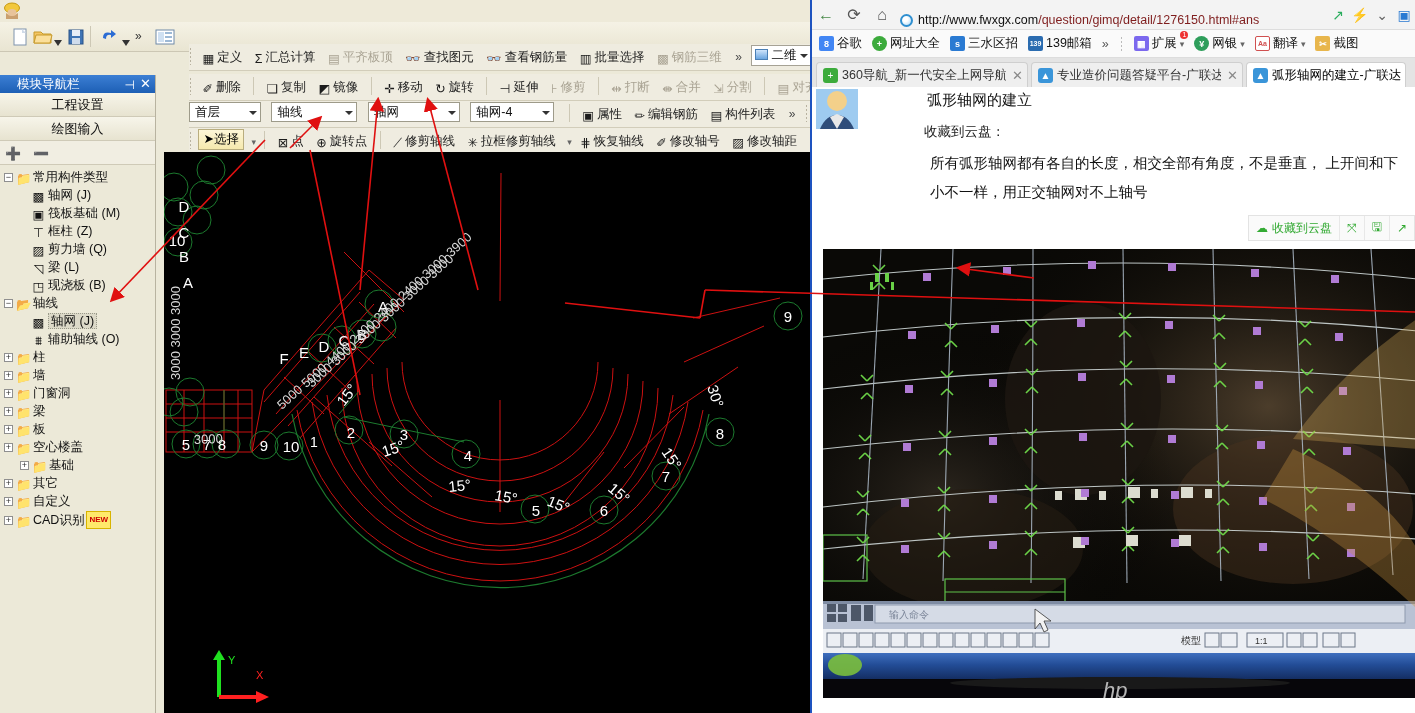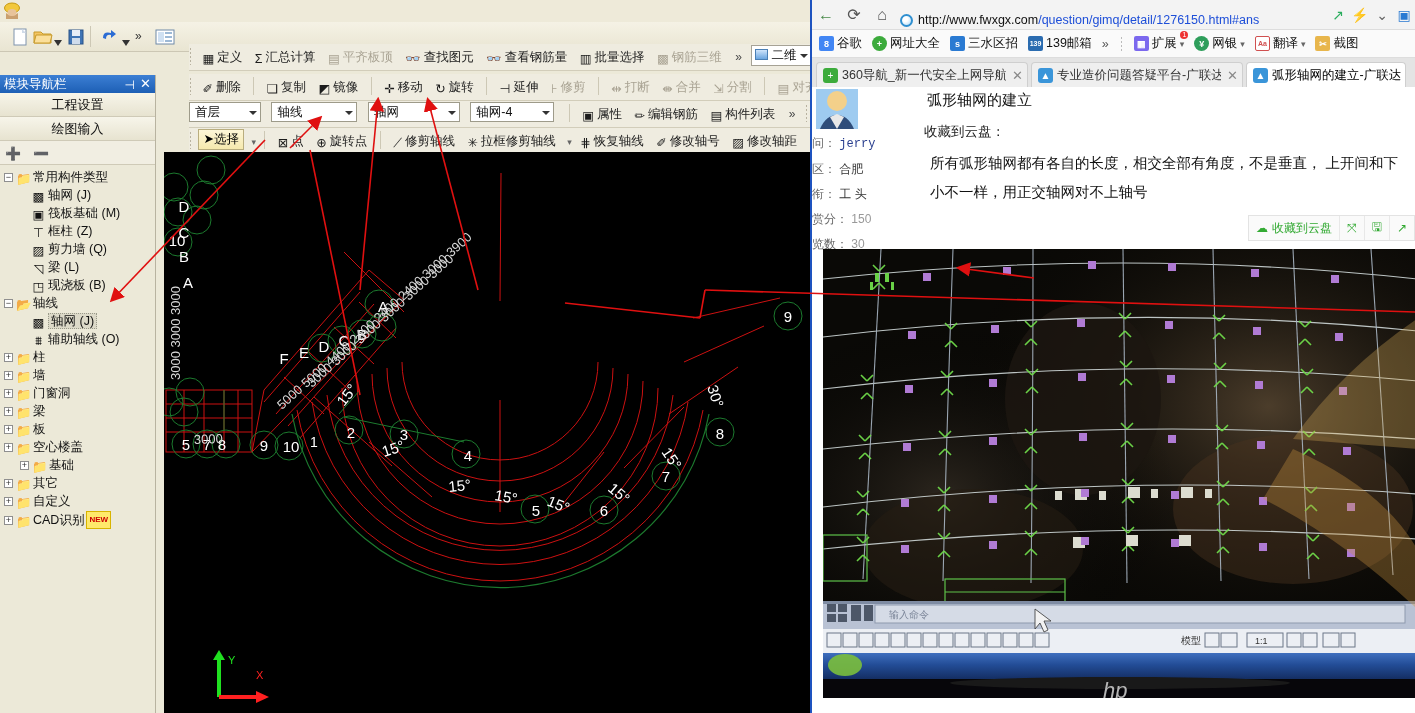--- a/index.html
+++ b/index.html
@@ -102,21 +102,21 @@
   }
 
   
   #nav-panel {
     position: absolute; left: 0; top: 75px; width: 156px; height: 638px;
     background: #ece9d8; border-right: 1px solid #b8b3a0;
   }
   .nav-caption {
     position: relative; height: 18px;
     background: linear-gradient(#3c7fd4, #1d5fb5);
-    color: #fff; font-size: 12.5px; line-height: 18px; padding-left: 4px;
+    color: #fff; font-size: 12.5px; line-height: 18px; padding-left: 17px;
     overflow: hidden; white-space: nowrap;
   }
   .nav-caption .pin { position: absolute; right: 20px; top: 1px; font-size: 12px; }
   .nav-caption .xbtn { position: absolute; right: 4px; top: 0px; font-size: 13px; cursor: pointer; }
   .nav-btn {
     height: 24px; border-bottom: 1px solid #cfcab7;
     background: linear-gradient(#f7f5ea,#e7e3d0);
     font-size: 13px; text-align: center; line-height: 23px; cursor: pointer; color:#111;
   }
   .nav-toolstrip {
@@ -170,21 +170,21 @@
   .url-wrap {
     flex: 1; display:flex; align-items:flex-end; height: 24px;
     font-size: 12.5px; overflow:hidden; white-space:nowrap; padding-left: 4px;
   }
   .url-globe {
     width:13px;height:13px;border-radius:50%;
     border:2px solid #2f8fd0; margin-right:5px; flex:0 0 auto;
     background: radial-gradient(circle at 35% 35%, #fff 30%, #cfe9fb 70%);
   }
   .url-host { color:#111; }
-  .url-path { color:#1d4ed8; }
+  .url-path { color:#7f1d1d; }
   .bw-right-ic { width: 22px; display:flex; align-items:center; justify-content:center; font-size:14px; cursor:pointer;}
 
   .bw-bookmarks {
     position: relative; height: 28px; background: #fafafa;
     border-bottom: 1px solid #ddd; display:flex; align-items:center;
     font-size: 12.5px; padding: 0 2px; white-space: nowrap; overflow: hidden;
   }
   .bm { display:flex; align-items:center; margin: 0 5px; cursor:pointer; color:#111; }
   .bm .bmi {
     width: 15px; height: 15px; margin-right: 3px; border-radius:2px;
@@ -667,42 +667,20 @@
     <div class="bw-page">
       <div class="q-avatar">
         <svg width="42" height="40" viewBox="0 0 42 40">
           <rect width="42" height="40" fill="#9ecbf0"></rect>
           <circle cx="21" cy="12" r="10" fill="#f3d08a"></circle>
           <path d="M4 40 q6 -14 17 -14 q11 0 17 14z" fill="#2f4d7a"></path>
           <path d="M14 28 l7 12 l7 -12 l-7 -3z" fill="#e8e8e8"></path>
         </svg>
       </div>
 
-      <div class="q-meta">
-        <div class="row">
-          <span>问：</span>
-          <span class="v">jerry</span>
-        </div>
-        <div class="row">
-          <span>区：</span>
-          <span class="v2">合肥</span>
-        </div>
-        <div class="row">
-          <span>衔：</span>
-          <span class="v2">工    头</span>
-        </div>
-        <div class="row">
-          <span>赏分：</span>
-          <span class="v3">150</span>
-        </div>
-        <div class="row">
-          <span>览数：</span>
-          <span class="v3">30</span>
-        </div>
-      </div>
 
       <div class="q-title">弧形轴网的建立</div>
       <div class="q-supp">收藏到云盘：</div>
       <div class="q-body">
         <div style="white-space:nowrap;">所有弧形轴网都有各自的长度，相交全部有角度，不是垂直，  上开间和下</div>
         <div style="white-space:nowrap;">小不一样，用正交轴网对不上轴号</div>
       </div>
 
       <div class="cloud-bar">
         <div class="cb-item">

